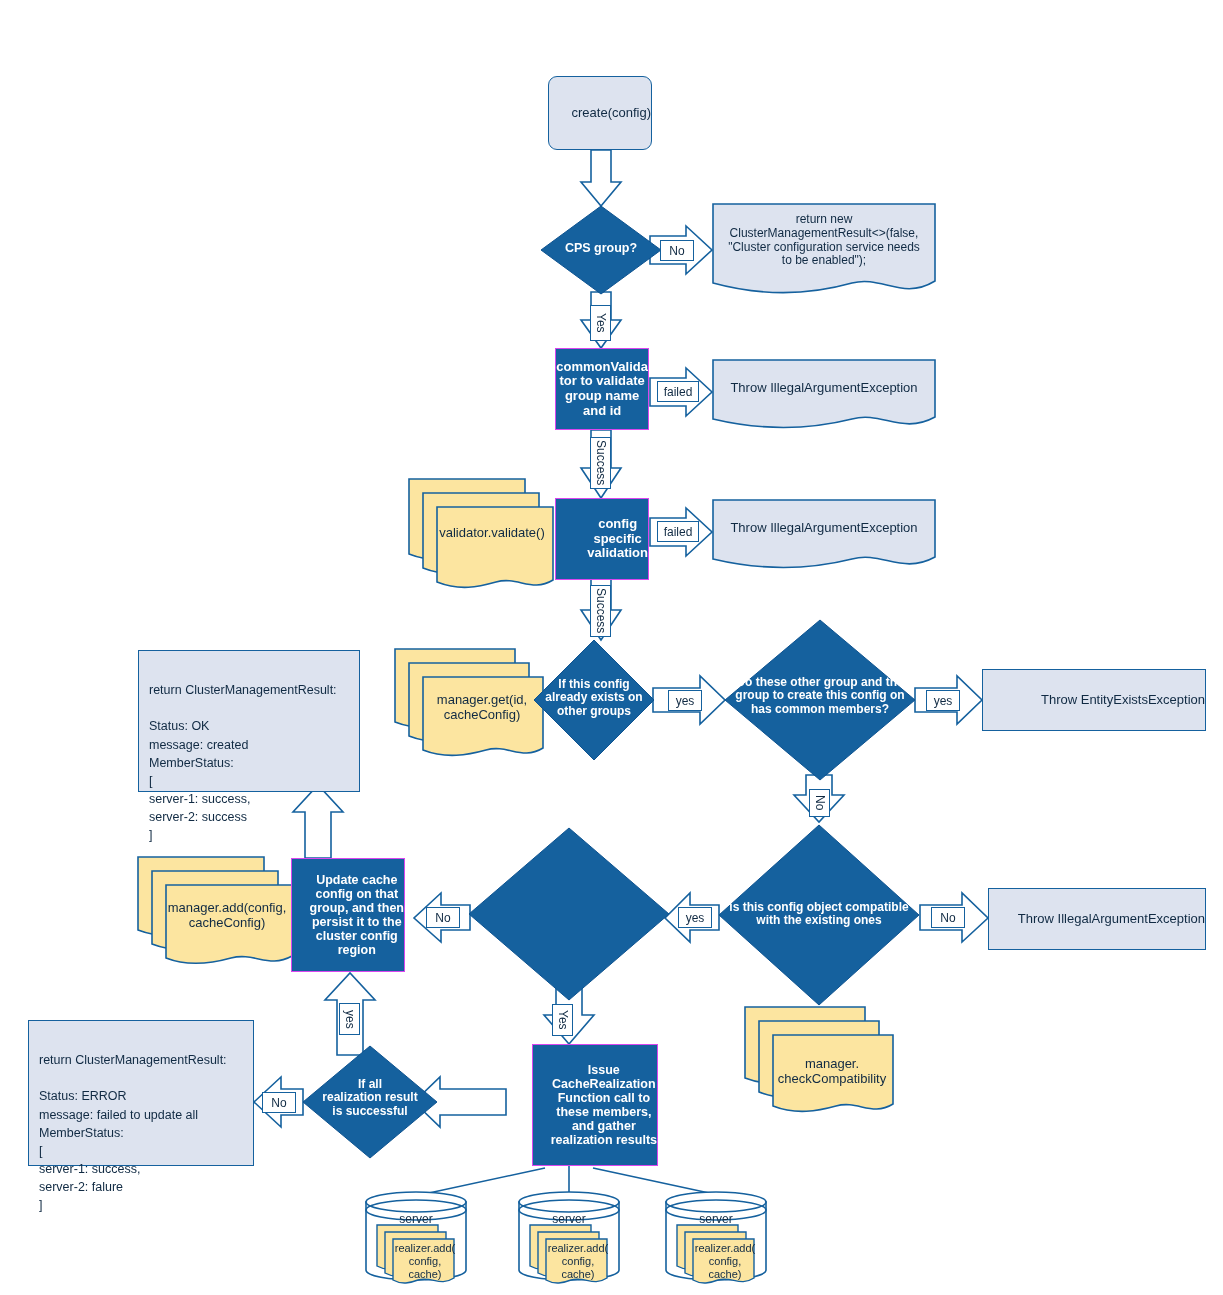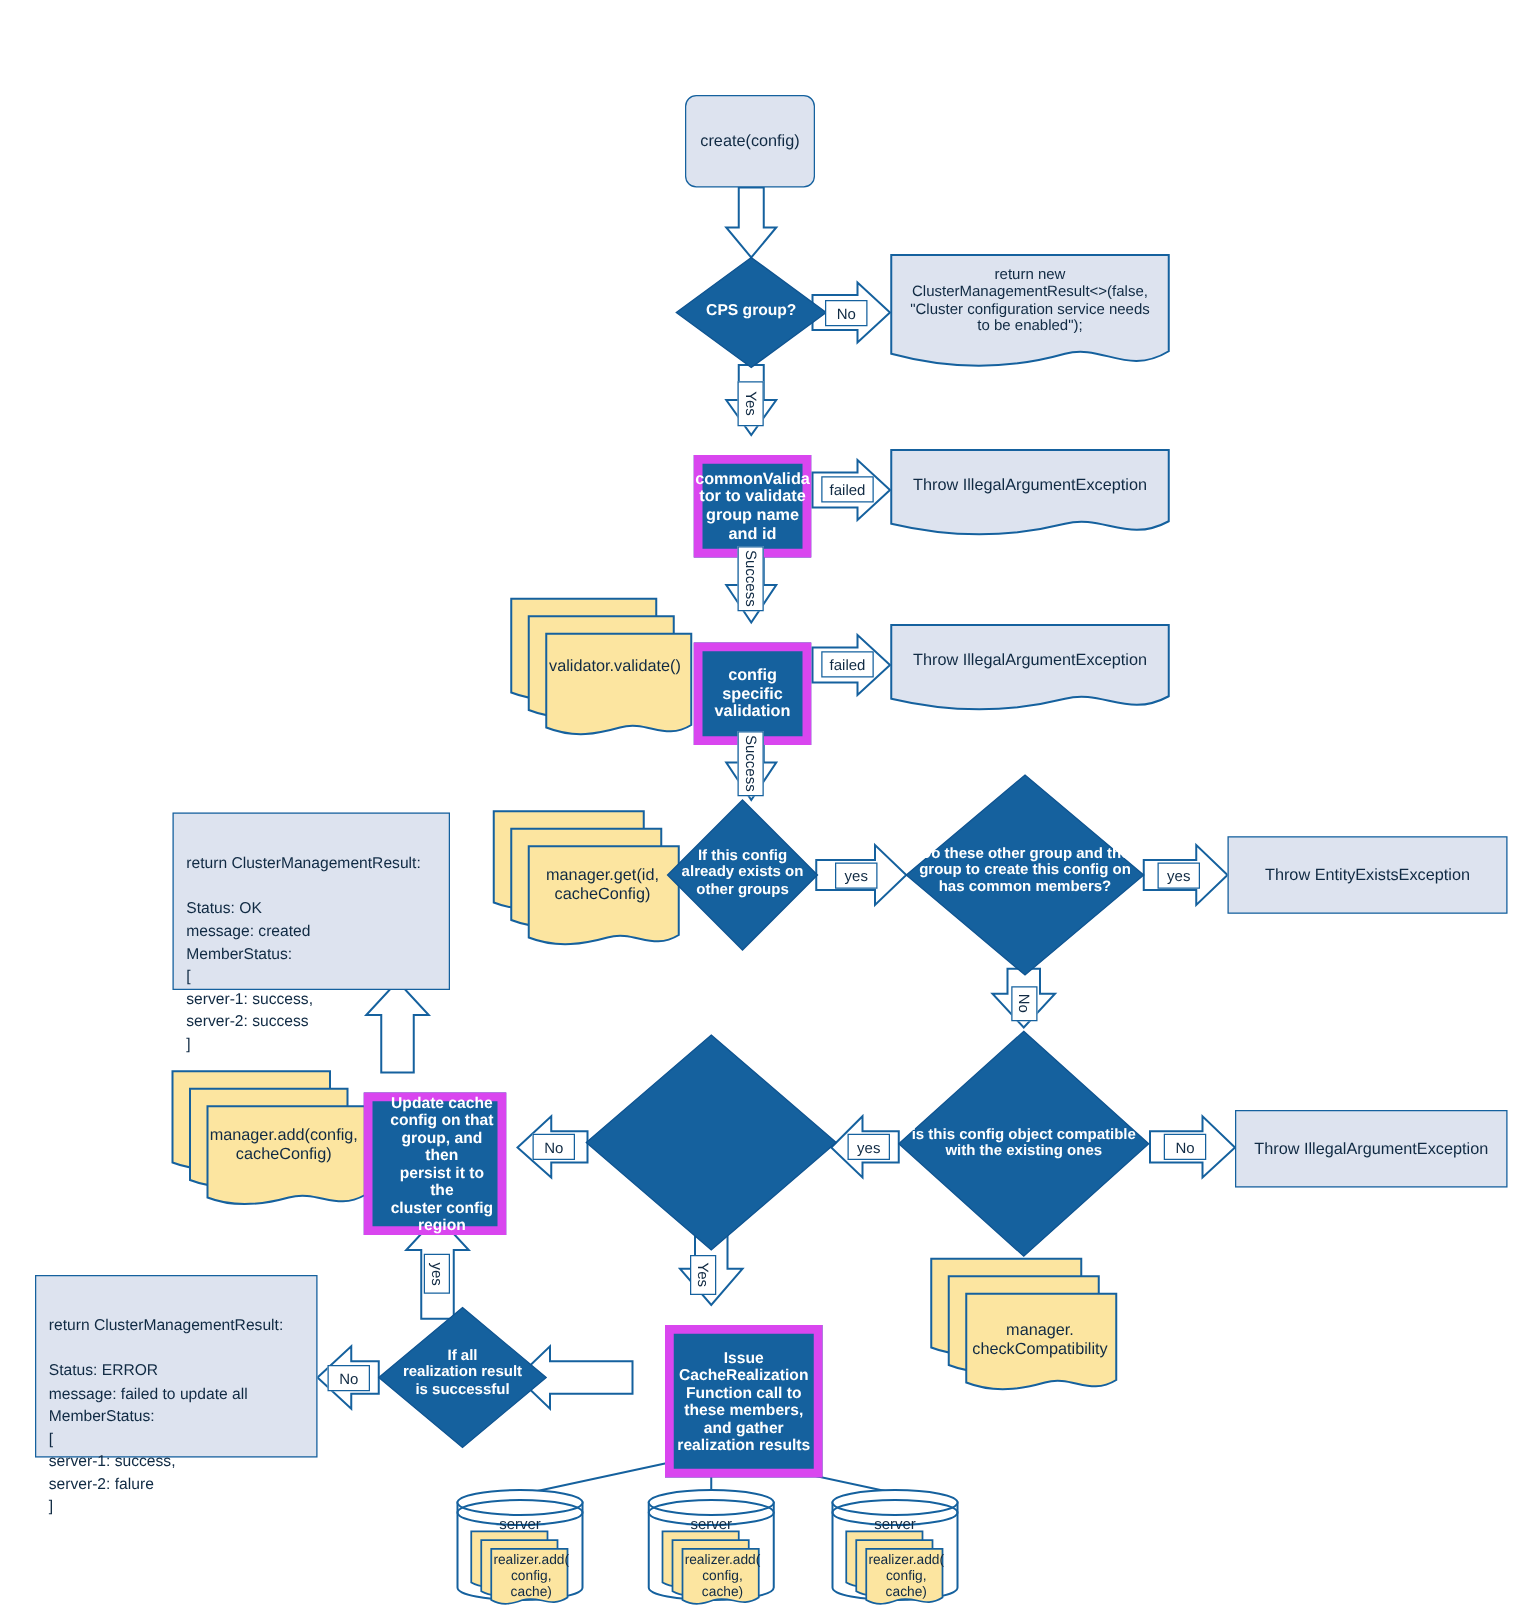--- a/index.html
+++ b/index.html
@@ -1,22 +1,22 @@
 <!DOCTYPE html>
 <html><head>
 <meta charset="utf-8">
 <style>
   html,body{margin:0;padding:0;background:#ffffff;}
   body{width:1223px;height:1295px;position:relative;overflow:hidden;
        font-family:"Liberation Sans","DejaVu Sans",sans-serif;}
   #stage{position:absolute;left:0;top:0;width:1223px;height:1295px;}
   .node{position:absolute;box-sizing:border-box;display:flex;align-items:center;
-        justify-content:center;text-align:center;line-height:1.12;}
-  
-  .proc{background:#15619E;border:7px solid #d946ef;color:#ffffff;font-weight:bold;font-size:13px;margin-top:16px;}
+        justify-content:flex-end;text-align:center;line-height:1.12;}
+  
+  .proc{background:#15619E;border:1px solid #d946ef;color:#ffffff;font-weight:bold;font-size:13px;}
   
   .term{background:#DDE3EF;border:1.6px solid #15619E;border-radius:9px;color:#102A43;font-size:13px;}
   
   .rect{background:#DDE3EF;border:1.6px solid #15619E;color:#102A43;font-size:13px;}
   
   .doc{position:absolute;}
   .doc .lbl{position:absolute;left:0;right:0;text-align:center;color:#102A43;font-size:13px;line-height:1.15;}
   
   .dia{position:absolute;}
   .dia .dtxt{position:absolute;left:0;right:0;text-align:center;color:#fff;font-weight:bold;

